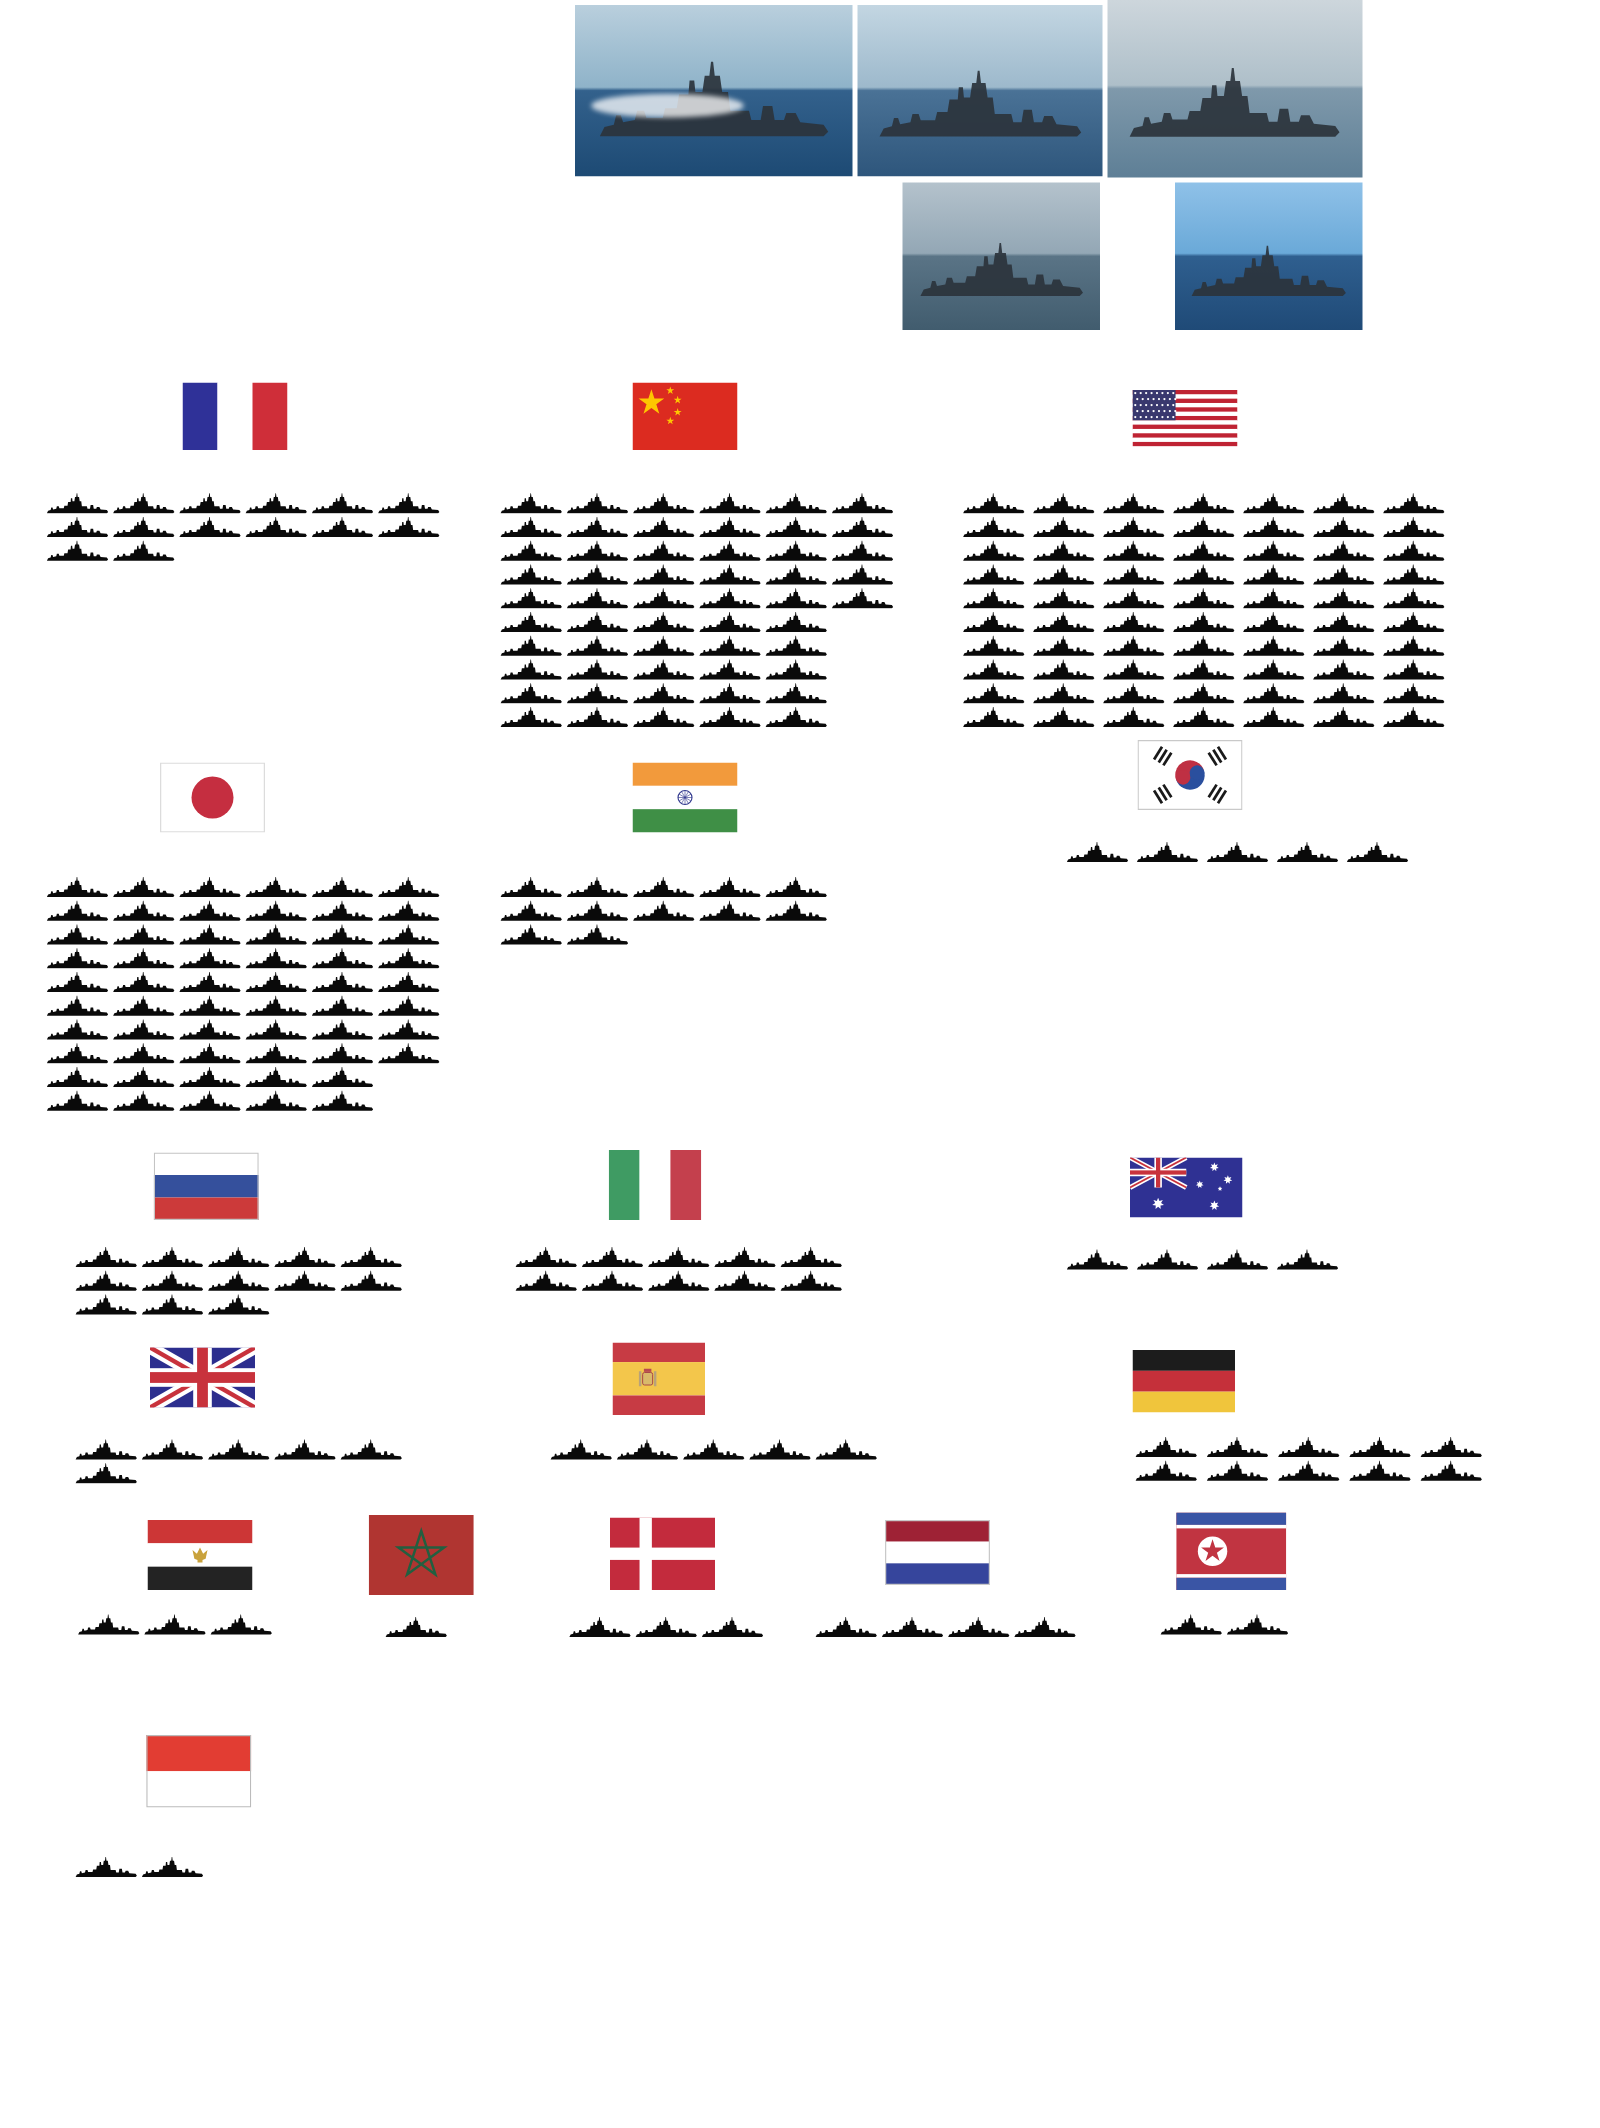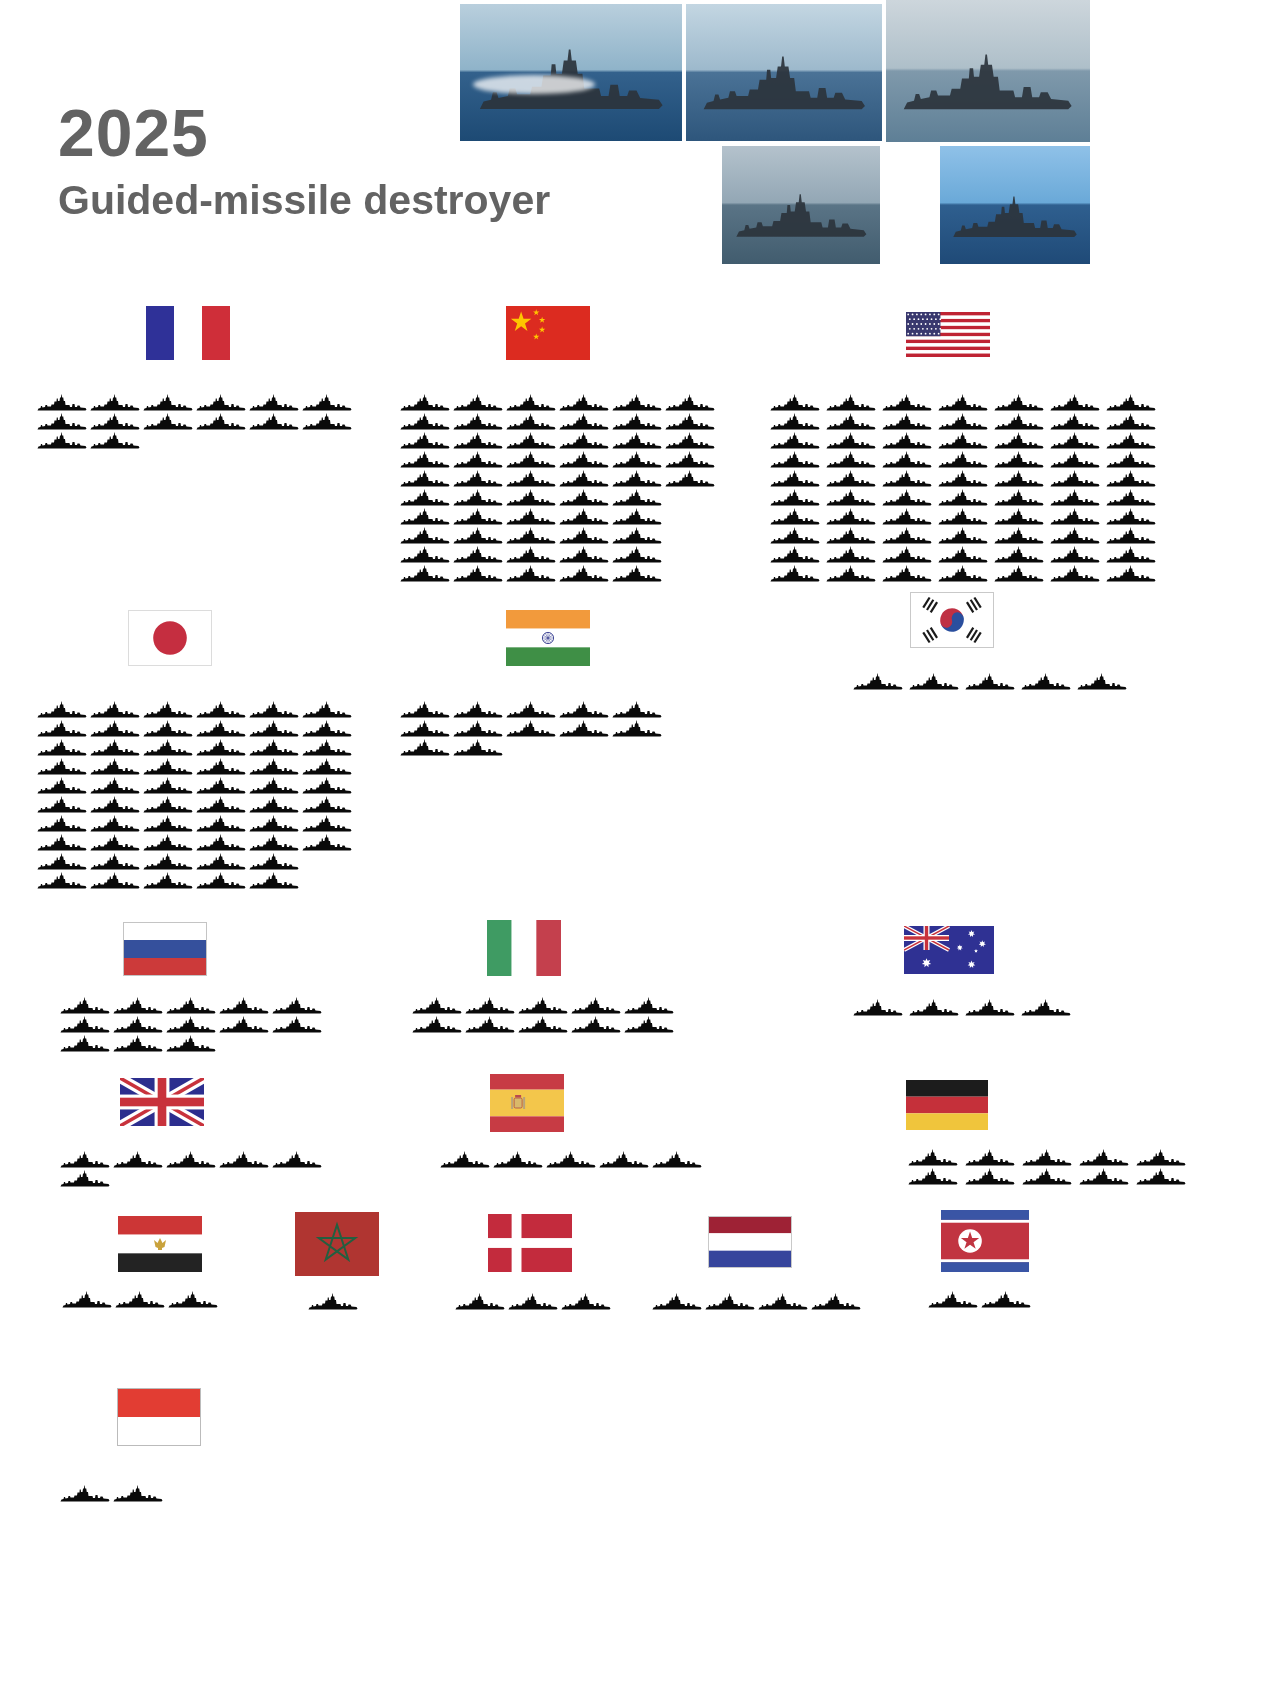--- a/index.html
+++ b/index.html
@@ -25,22 +25,20 @@
     <symbol id="ship-sil" viewBox="0 0 100 34">
       <path d="M1 33 L3 29 L7 28 L8 24 L10 24 L11 27 L16 26 L17 22 L20 22 L21 25 L28 25
                L29 21 L34 21 L35 15 L39 15 L39.5 9 L41.5 9 L42 14 L45 14 L46 7 L48 7
                L48.7 1 L49.6 1 L50.3 7 L52.5 7 L53.5 14 L56 14 L57 22 L65 22 L66 26
                L70 26 L71 20 L75 20 L76 26 L80 26 L81 23 L85 23 L87 27 L97 28 L99 31 L97 33 Z"></path>
     </symbol>
   </defs>
 </svg>
 
 <div class="canvas">
-  <div class="title-year">2025</div>
-  <div class="title-sub">Guided-missile destroyer</div>
   <div id="photo-collage">
       <div class="photo" style="left: 460px; top: 4px; width: 222px; height: 137px; background: linear-gradient(rgb(185, 207, 221) 0%, rgb(143, 179, 201) 48%, rgb(51, 97, 140) 50%, rgb(29, 74, 116) 100%);">
         <svg viewBox="0 0 100 34" preserveAspectRatio="xMidYMax meet">
           <use href="#ship-sil" fill="#2c343c"></use>
         </svg>
         <div class="wake" style="left:6%;top:52%;width:55%;height:14%;"></div>
       </div>
       <div class="photo" style="left: 686px; top: 4px; width: 196px; height: 137px; background: linear-gradient(rgb(195, 214, 226) 0%, rgb(157, 185, 204) 48%, rgb(74, 114, 150) 50%, rgb(46, 86, 124) 100%);">
         <svg viewBox="0 0 100 34" preserveAspectRatio="xMidYMax meet">
           <use href="#ship-sil" fill="#2c343c"></use>

